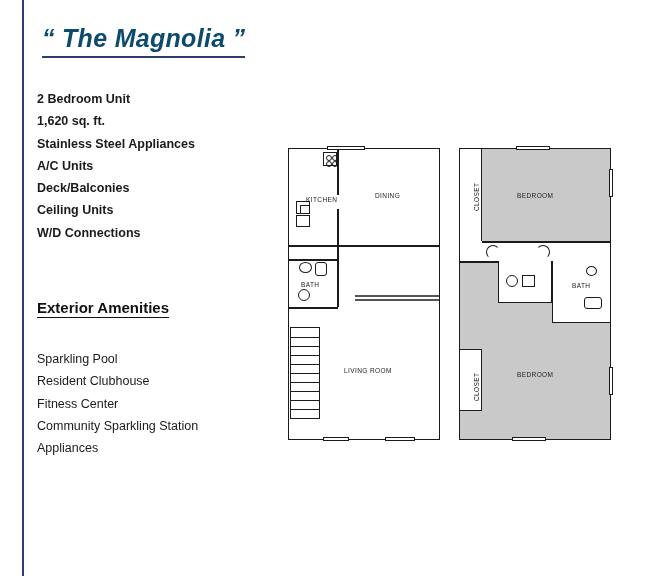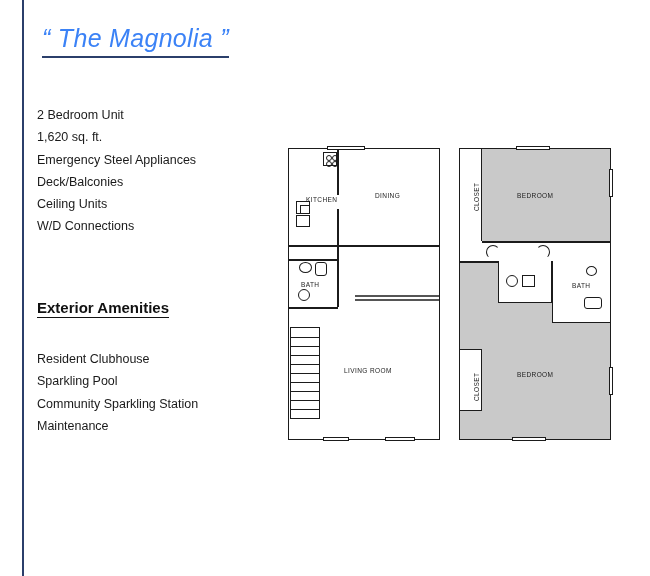--- a/index.html
+++ b/index.html
@@ -27,32 +27,33 @@
     width: 2px;
     height: 576px;
     background: #2b3f6b;
   }
   .title {
     position: absolute;
     left: 42px;
     top: 24px;
     font-size: 25px;
     font-style: italic;
-    font-weight: normal;
-    color: #3b82f6;
+    font-weight: bold;
+    color: #0c4a6e;
     letter-spacing: 0.3px;
     border-bottom: 2px solid #2b3f6b;
     padding-bottom: 3px;
     white-space: nowrap;
   }
   .unit-features {
     position: absolute;
     left: 37px;
-    top: 104px;
+    top: 88px;
     width: 230px;
+    font-weight: bold;
   }
   .feature-line {
     font-size: 12.5px;
     line-height: 22.3px;
     color: #1a1a1a;
   }
   .section-heading {
     position: absolute;
     left: 37px;
     top: 299px;
@@ -161,33 +162,35 @@
 
 <div class="page">
 
   <div class="left-rule"></div>
 
   <div class="title">“ The Magnolia ”</div>
 
   <div class="unit-features">
     <div class="feature-line">2 Bedroom Unit</div>
     <div class="feature-line">1,620 sq. ft.</div>
-    <div class="feature-line">Emergency Steel Appliances</div>
+    <div class="feature-line">Stainless Steel Appliances</div>
+    <div class="feature-line">A/C Units</div>
     <div class="feature-line">Deck/Balconies</div>
     <div class="feature-line">Ceiling Units</div>
     <div class="feature-line">W/D Connections</div>
   </div>
 
   <div class="section-heading">Exterior Amenities</div>
 
   <div class="ext-amenities">
+    <div class="amenity-line">Sparkling Pool</div>
     <div class="amenity-line">Resident Clubhouse</div>
-    <div class="amenity-line">Sparkling Pool</div>
+    <div class="amenity-line">Fitness Center</div>
     <div class="amenity-line">Community Sparkling Station</div>
-    <div class="amenity-line">Maintenance</div>
+    <div class="amenity-line">Appliances</div>
   </div>
 
   <div class="floorplan">
 
     <div class="fp-unit fp-left">
 
       <div class="window" style="left:38px; top:-3px; width:38px; height:4px;"></div>
 
       <div class="wall wall-v" style="left:48px; top:0px; height:46px;"></div>
       <div class="wall wall-v" style="left:48px; top:60px; height:36px;"></div>

